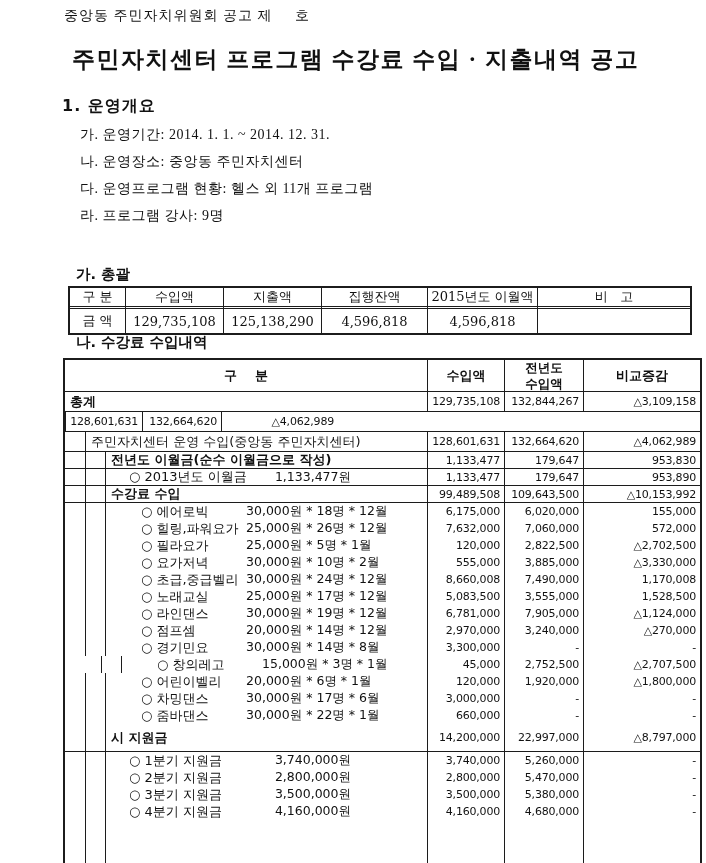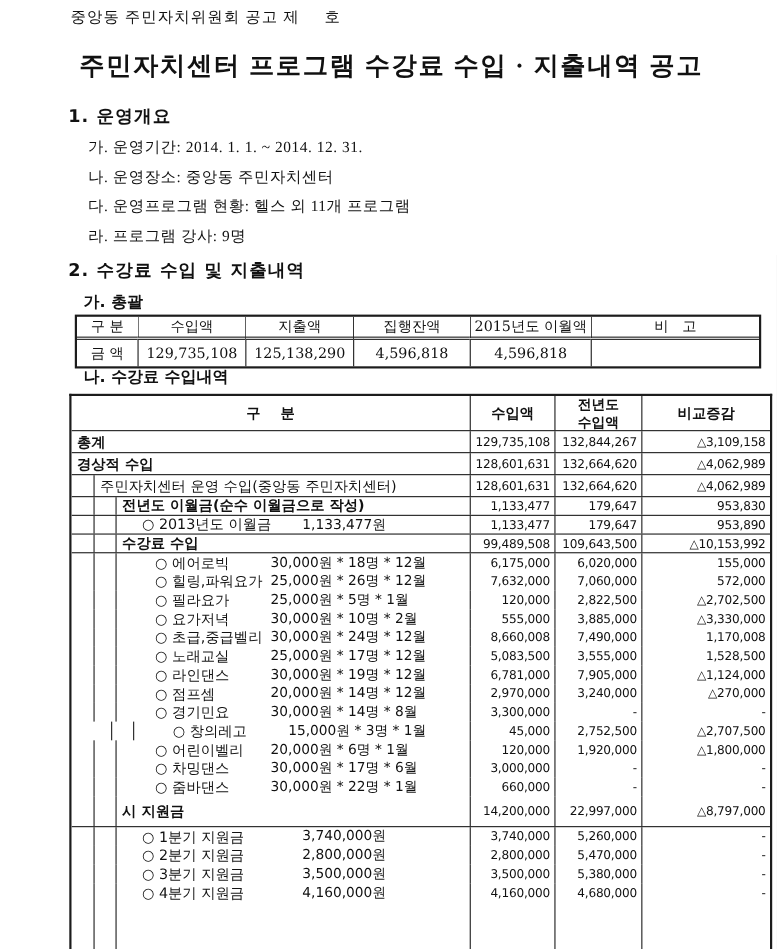--- a/index.html
+++ b/index.html
@@ -58,21 +58,20 @@
   <div id="doc-title" class="pre">주민자치센터 프로그램 수강료 수입 · 지출내역 공고</div>
 
   <div id="sec1-heading">1. 운영개요</div>
   <div id="overview-items">
     <div class="pre">가. 운영기간: 2014. 1. 1. ~ 2014. 12. 31.</div>
     <div class="pre">나. 운영장소: 중앙동 주민자치센터</div>
     <div class="pre">다. 운영프로그램 현황: 헬스 외 11개 프로그램</div>
     <div class="pre">라. 프로그램 강사: 9명</div>
   </div>
 
-  <div id="sec2-heading">2. 수강료 수입 및 지출내역</div>
 
   <div id="summary-heading">가. 총괄</div>
 
   <div id="summary-table">
     <div class="sc head first">구 분</div>
     <div class="sc head">수입액</div>
     <div class="sc head">지출액</div>
     <div class="sc head">집행잔액</div>
     <div class="sc head">2015년도 이월액</div>
     <div class="sc head">비   고</div>
@@ -97,21 +96,20 @@
       <div class="hc h-num h-diff">비교증감</div>
     </div>
     <div id="income-table-body">
         <div class="t-row bb" style="height: 20px;">
           <div class="gubun bold"><span class="lbl">총계</span></div>
           <div class="num c-inc">129,735,108</div>
           <div class="num c-prev">132,844,267</div>
           <div class="num c-diff">△3,109,158</div>
         </div>
         <div class="t-row bb" style="height: 20px;">
-          <div class="gubun bold"><span class="lbl">경상적 수입</span></div>
           <div class="num c-inc">128,601,631</div>
           <div class="num c-prev">132,664,620</div>
           <div class="num c-diff">△4,062,989</div>
         </div>
         <div class="t-row bb" style="height: 20px;">
           <div class="ind ind1"></div>
           <div class="gubun"><span class="lbl">주민자치센터 운영 수입(중앙동 주민자치센터)</span></div>
           <div class="num c-inc">128,601,631</div>
           <div class="num c-prev">132,664,620</div>
           <div class="num c-diff">△4,062,989</div>

